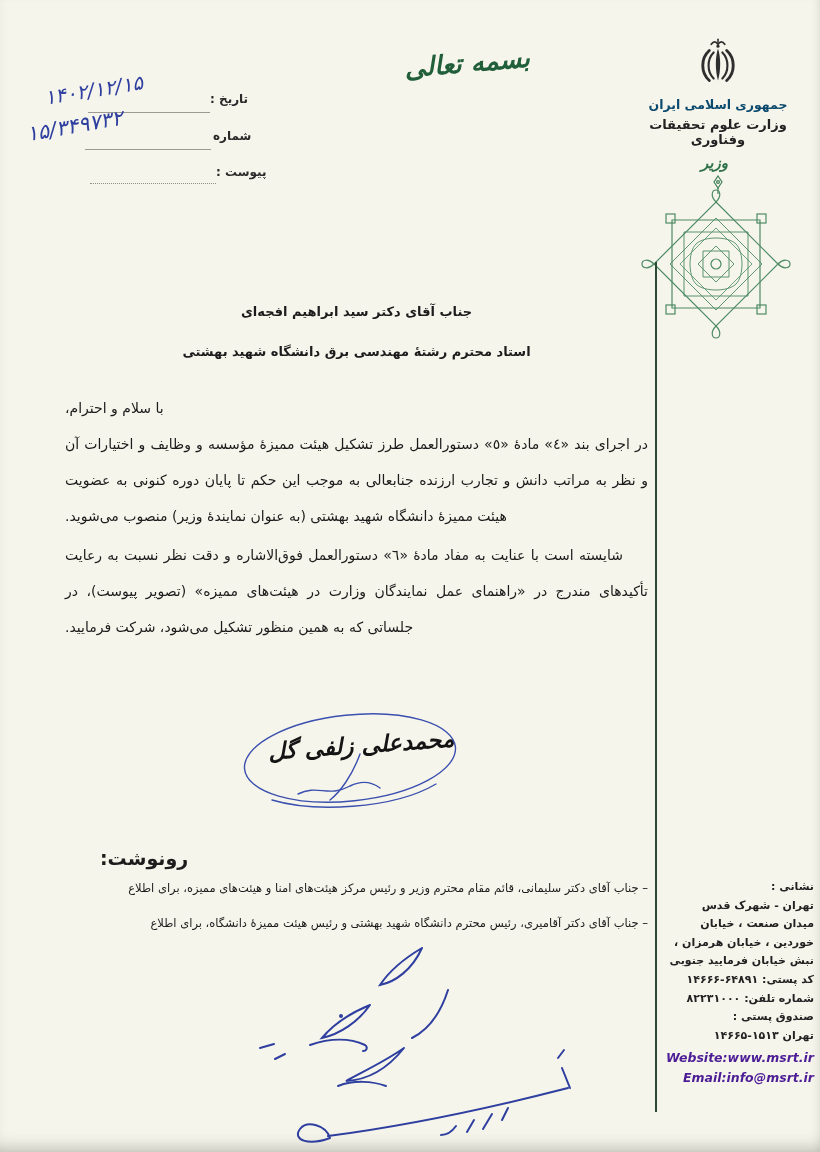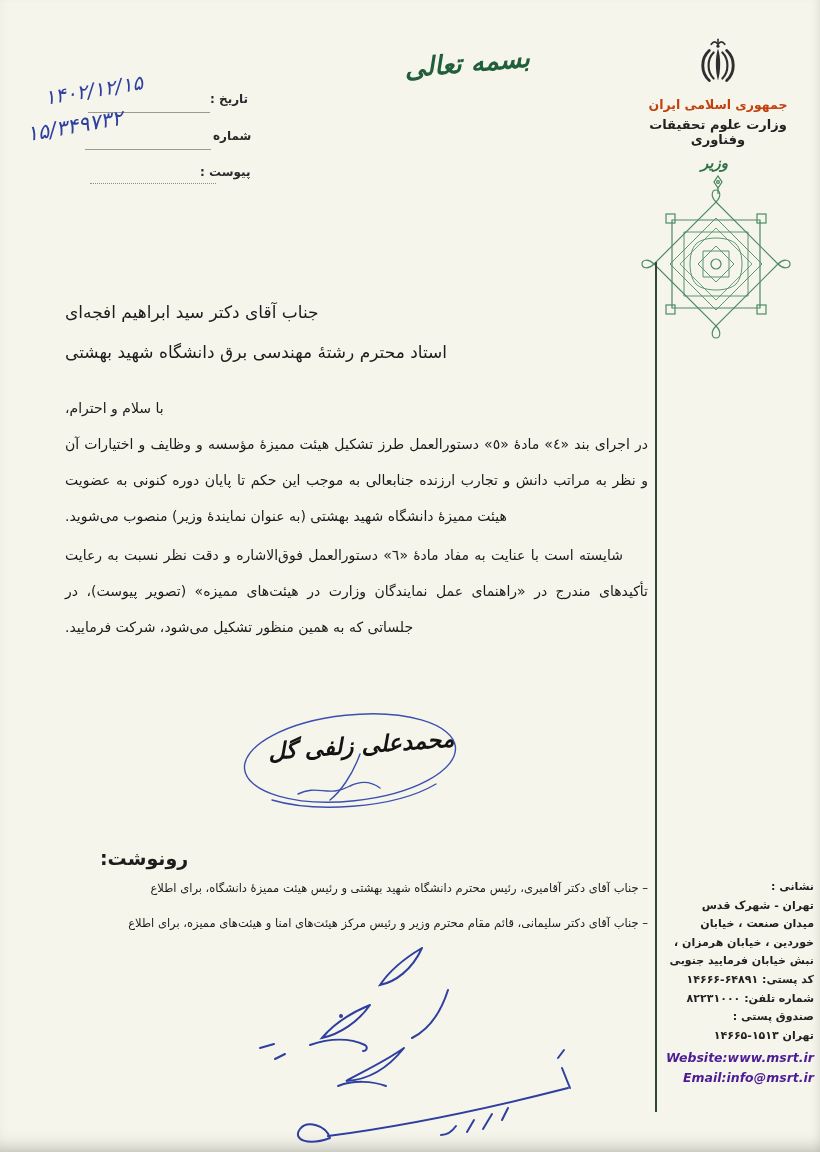--- a/index.html
+++ b/index.html
@@ -13,26 +13,26 @@
   .abs{position:absolute;}
   .rtl{direction:rtl; unicode-bidi:embed;}
   
   .meta-label{font-size:12px; font-weight:bold; color:#2a2a2a;}
   .meta-line{border-bottom:1px solid #9b9b93; height:1px;}
   .hand{color:#2e3f9f; font-style:italic; white-space:nowrap;}
   
   .bismillah{font-size:26px; font-weight:bold; font-style:italic; color:#215f3a; transform:rotate(-5deg);}
   
   .hdr{width:160px; text-align:center;}
-  .country{font-size:12.5px; font-weight:bold; margin-top:3px; color:#c2410c;}
+  .country{font-size:12.5px; font-weight:bold; margin-top:3px; color:#0c4a6e;}
   .ministry{font-size:13px; font-weight:bold; margin-top:5px; color:#222;}
   .minister{font-size:15px; font-weight:bold; color:#2f7249; letter-spacing:7px; margin-top:7px; padding-right:7px;font-style:italic;}
   .vline{width:2px; background:#2a4a34;}
   
-  .addressee{width:583px; font-weight:normal; font-size:17px; line-height:40px; text-align:left;}
+  .addressee{width:583px; font-weight:bold; font-size:13px; line-height:40px; text-align:center;}
   .body{width:583px; font-size:14px; color:#1b1b1b;}
   .bline{line-height:36px; height:36px; overflow:visible;}
   .just{text-align:justify; text-align-last:justify;}
   .ralign{text-align:left;}
   .indent{text-indent:25px;}
   .b{font-weight:normal;}
   
   .sig-name{font-size:23px; font-weight:bold; font-style:italic; color:#141414; transform:rotate(-4deg); white-space:nowrap;}
   
   .cc{width:548px;}
@@ -50,21 +50,21 @@
 <div class="paper">
 
   <div class="abs rtl meta-label" style="left:210px; top:92px;">تاریخ :</div>
   <div class="abs meta-line" style="left:88px;  top:111px; width:122px;"></div>
   <div class="abs hand num" style="left:44px;  top:78px;  font-size:20px; transform:rotate(-9deg);">۱۴۰۲/۱۲/۱۵</div>
 
   <div class="abs rtl meta-label" style="left:213px; top:129px;">شماره</div>
   <div class="abs meta-line" style="left:85px;  top:148px; width:126px;"></div>
   <div class="abs hand num" style="left:26px;  top:114px; font-size:21px; transform:rotate(-10deg);">۱۵/۳۴۹۷۳۲</div>
 
-  <div class="abs rtl meta-label" style="left:200px; top:165px;">پیوست :</div>
+  <div class="abs rtl meta-label" style="left:216px; top:165px;">پیوست :</div>
   <div class="abs" style="left:90px; top:183px; width:126px; border-bottom:1px dotted #8f8f87;"></div>
 
   <div class="abs rtl bismillah" style="left:382px; top:48px; width:170px; text-align:center;">بسمه تعالی</div>
 
   <div class="abs hdr" style="left:638px; top:36px;">
     <svg width="58" height="58" viewBox="0 0 60 60" style="margin:0 auto;">
       <g stroke="#2e2e2e" fill="none" stroke-linecap="round">
         <path d="M30 13 C27 22 27 36 30 46 C33 36 33 22 30 13 Z" fill="#2e2e2e" stroke="none"></path>
         <circle cx="30" cy="10.5" r="1.6" fill="#2e2e2e" stroke="none"></circle>
         <path d="M21 15 C12 23 12 38 21 46" stroke-width="3"></path>
@@ -133,22 +133,22 @@
         <ellipse cx="118" cy="62" rx="106" ry="43" transform="rotate(-6 118 62)"></ellipse>
         <path d="M128 58 C120 80 108 96 98 104"></path>
         <path d="M66 98 C86 88 96 102 118 90 C130 84 140 86 148 92"></path>
         <path d="M40 104 C80 116 160 114 204 88"></path>
       </g>
     </svg>
   </div>
 
   <div class="abs rtl cc" style="left:100px; top:845px;">
     <div class="cc-label">رونوشت:</div>
+    <div class="cc-item">– جناب آقای دکتر سلیمانی، قائم مقام محترم وزیر و رئیس مرکز هیئت‌های امنا و هیئت‌های ممیزه، برای اطلاع</div>
     <div class="cc-item">– جناب آقای دکتر آقامیری، رئیس محترم دانشگاه شهید بهشتی و رئیس هیئت ممیزهٔ دانشگاه، برای اطلاع</div>
-    <div class="cc-item">– جناب آقای دکتر سلیمانی، قائم مقام محترم وزیر و رئیس مرکز هیئت‌های امنا و هیئت‌های ممیزه، برای اطلاع</div>
   </div>
 
   <svg class="abs" style="left:190px; top:930px;" width="400" height="220" viewBox="0 0 400 220">
     <g stroke="#2e3f9f" fill="none" stroke-width="2" stroke-linecap="round">
       <path d="M232 18 C222 40 205 52 190 55 C200 40 215 28 232 18"></path>
       <path d="M258 60 C250 85 238 100 222 108"></path>
       <path d="M180 75 C168 92 150 104 132 108 C142 96 158 84 180 75"></path>
       <circle cx="151" cy="86" r="1" fill="#2e3f9f"></circle>
       <path d="M120 115 C140 108 160 108 175 115 C178 117 177 121 173 121"></path>
       <path d="M70 118 l14 -4"></path>

